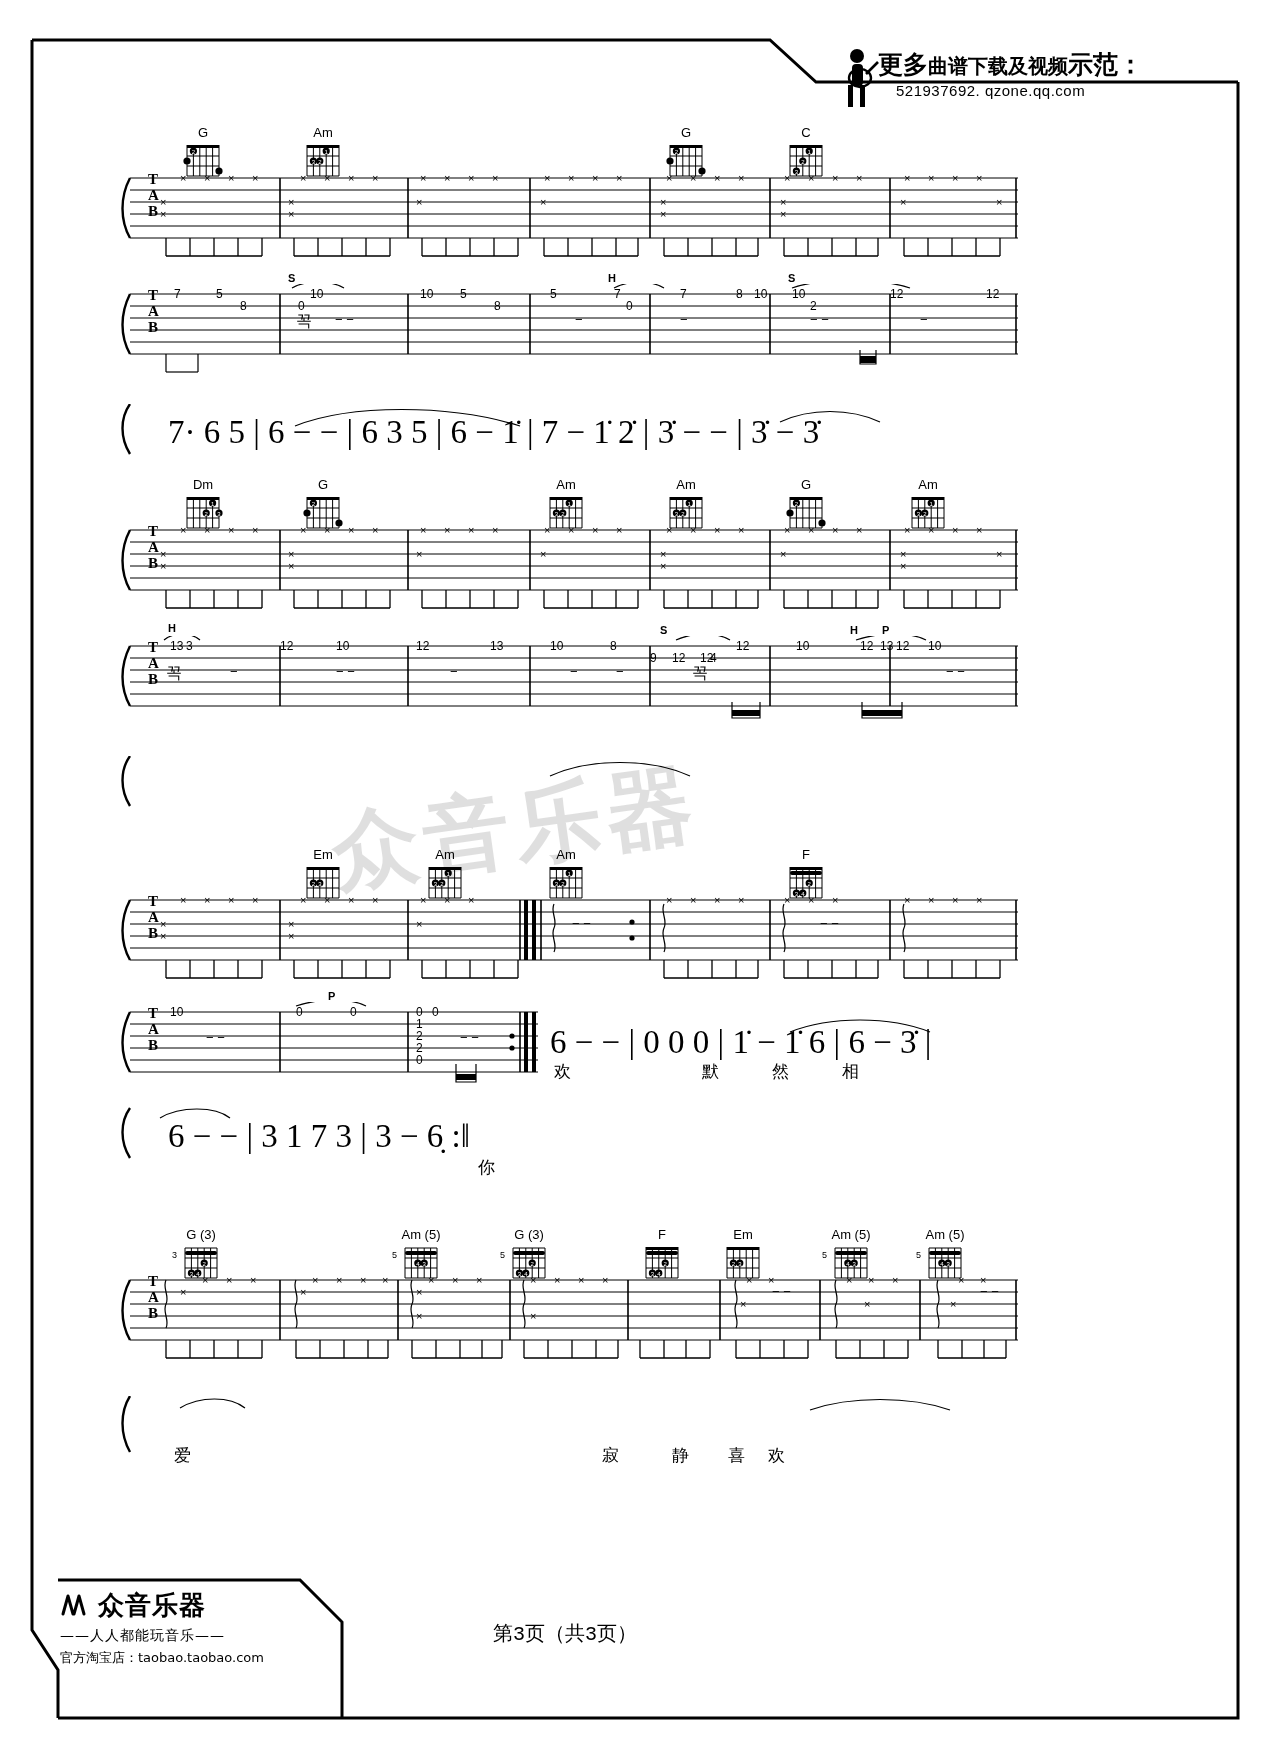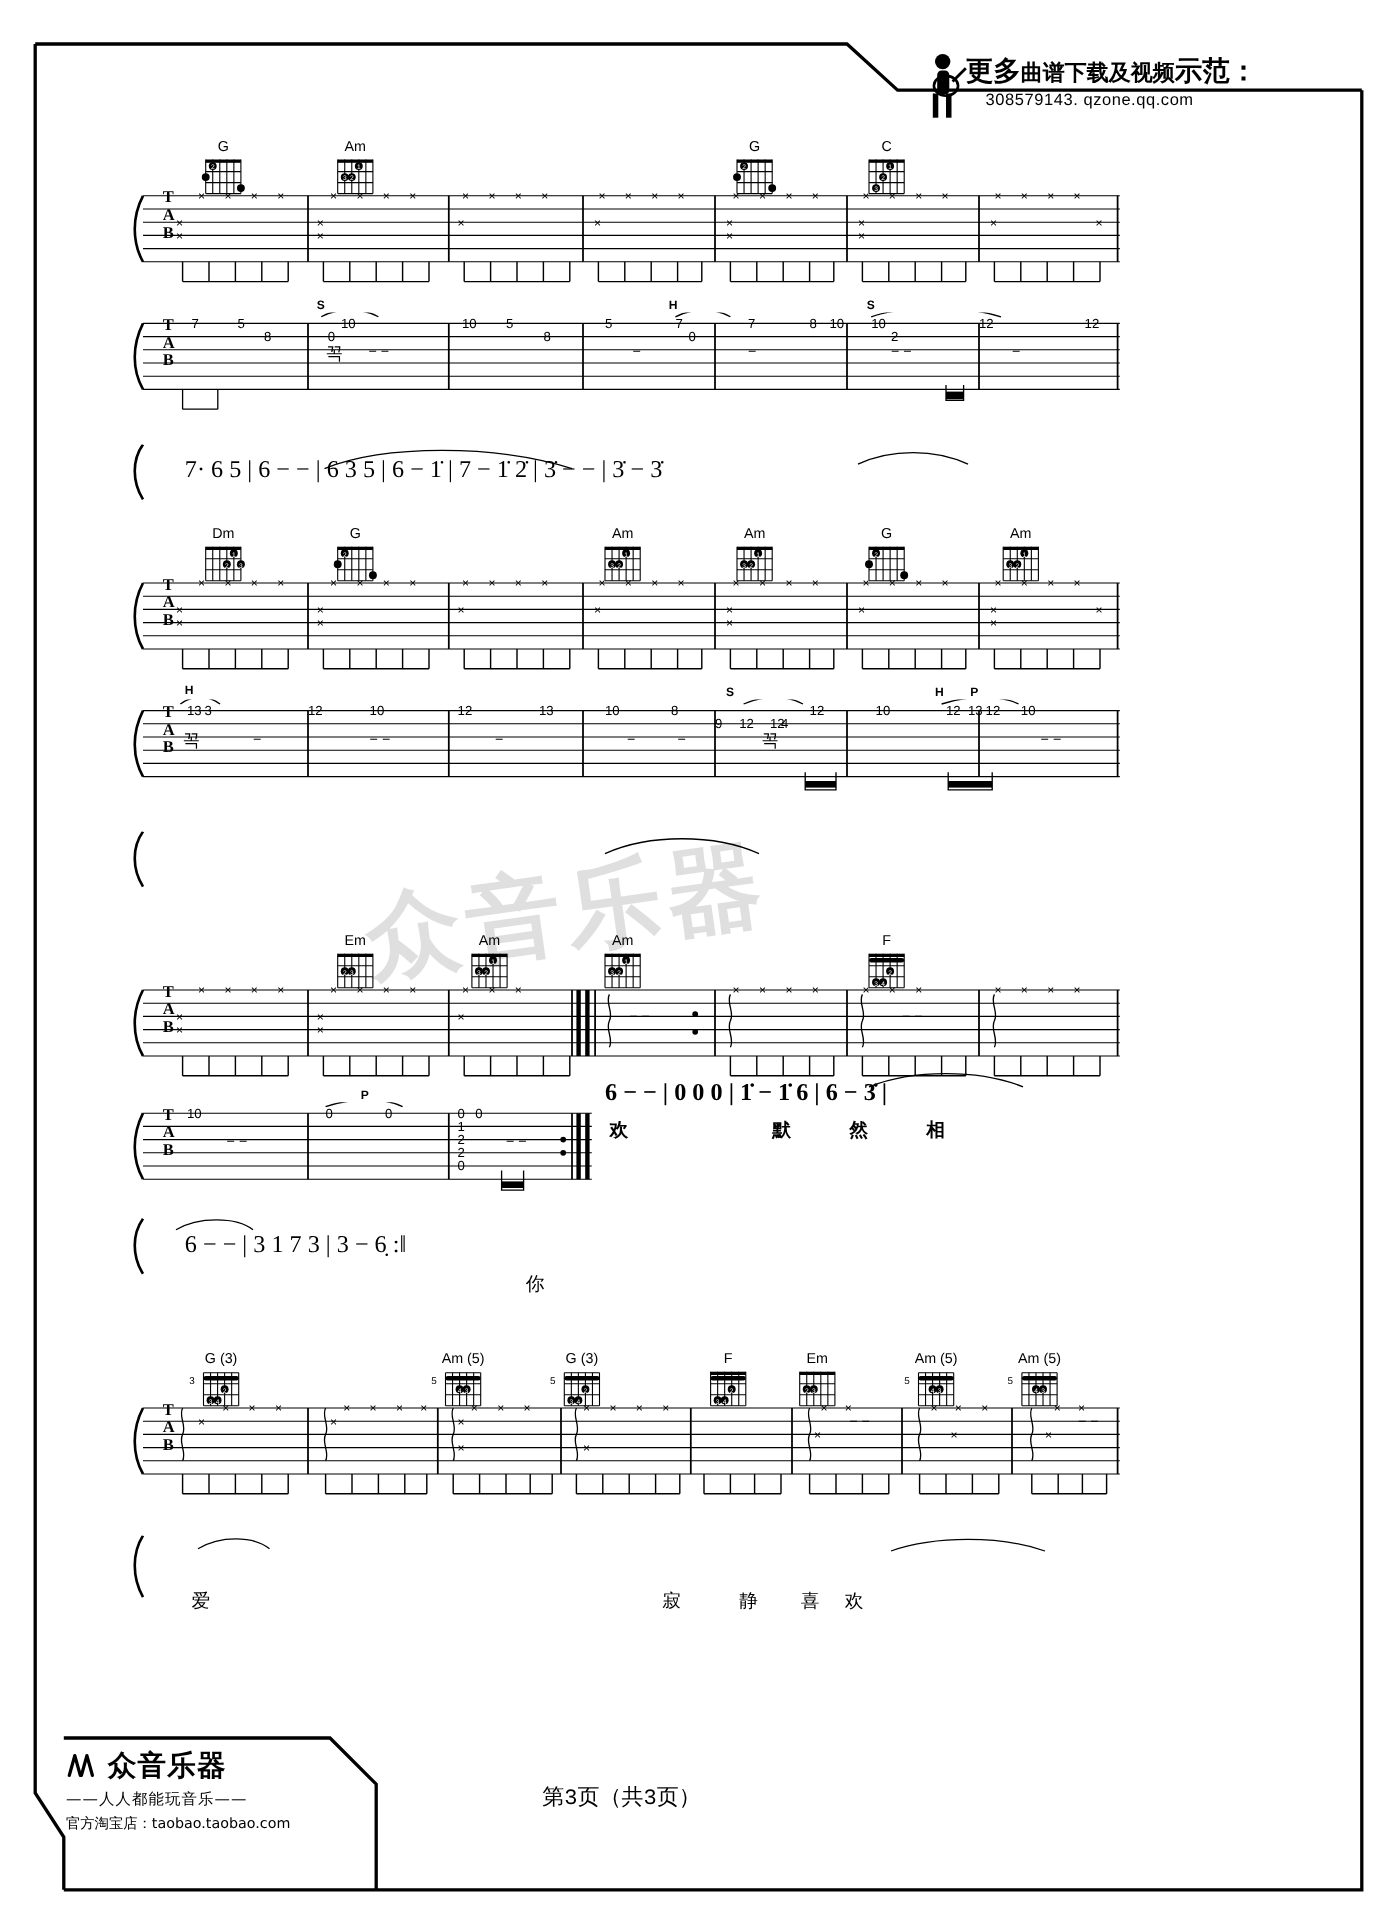--- a/index.html
+++ b/index.html
@@ -29,21 +29,21 @@
   .chord{position:absolute;width:46px;}
   .chord .cname{font-size:13px;font-family:"Liberation Sans",sans-serif;text-align:center;line-height:13px;margin-bottom:1px;white-space:nowrap;}
   .chord .grid{position:relative;width:40px;height:40px;margin:0 auto;}
   .chord .grid svg{position:absolute;left:0;top:0;}
   .chord .fretno{position:absolute;left:-9px;top:8px;font-size:9px;font-family:"Liberation Sans",sans-serif;}
 
   
   .staff{position:absolute;}
   .staff svg{position:absolute;left:0;top:0;}
   .lyric{position:absolute;font-size:17px;font-family:"DejaVu Sans",sans-serif;}
-  .nnote{position:absolute;font-size:22px;font-family:"Liberation Serif",serif;text-align:right;}
+  .nnote{position:absolute;font-size:33px;font-family:"Liberation Serif",serif;text-align:right;}
   .tech{position:absolute;font-size:11px;font-family:"Liberation Sans",sans-serif;font-weight:bold;}
 
   
   .footer-logo{position:absolute;left:60px;top:1588px;width:300px;}
   .footer-logo .brand{font-size:26px;font-weight:bold;font-family:"DejaVu Sans",sans-serif;letter-spacing:1px;}
   .footer-logo .slogan{font-size:14px;font-family:"DejaVu Sans",sans-serif;margin-top:4px;letter-spacing:1px;}
   .footer-logo .shop{font-size:13px;font-family:"DejaVu Sans",sans-serif;margin-top:4px;}
   .pagenum{position:absolute;left:493px;top:1620px;font-size:20px;font-family:Liberation Mono, monospace;}
 </style>
 </head>
@@ -66,21 +66,21 @@
       <circle cx="17" cy="10" r="7" fill="#000"></circle>
       <rect x="12" y="18" width="11" height="22" rx="4" fill="#000"></rect>
       <rect x="8" y="39" width="5" height="22" fill="#000"></rect>
       <rect x="20" y="39" width="5" height="22" fill="#000"></rect>
       <ellipse cx="20" cy="32" rx="11" ry="9" fill="none" stroke="#000" stroke-width="2.4"></ellipse>
       <line x1="26" y1="28" x2="38" y2="16" stroke="#000" stroke-width="2.6"></line>
     </svg>
     <div class="line1">
       <span class="big">更多</span><span>曲谱下载及视频</span><span class="big">示范：</span>
     </div>
-    <div class="line2">308579143. qzone.qq.com</div>
+    <div class="line2">521937692. qzone.qq.com</div>
   </div>
 
   <div class="watermark">众音乐器</div>
 
   <div class="system">
 
     <div class="chord" style="left:180px;top:126px;">
       <div class="cname">G</div>
       <div class="grid">
           <svg width="40" height="40" viewBox="0 0 40 40">
@@ -872,21 +872,21 @@
           <path d="M176 4 C200 -4, 230 -4, 246 4"></path>
         </g>
         <g stroke="#000" stroke-width="1.2" fill="none">
           <path d="M336 62 L336 80 L356 80 L356 62"></path>
         </g>
         <rect x="336" y="72" width="20" height="6" fill="#000"></rect>
       </svg>
       <div class="tech" style="left:208px;top:-12px;">P</div>
     </div>
 
-    <div class="staff" style="left:540px;top:972px;width:480px;height:70px;font-weight:bold;">
+    <div class="staff" style="left:540px;top:1016px;width:480px;height:70px;">
       <svg width="480" height="70" viewBox="0 0 480 70">
         <g fill="none" stroke="#000" stroke-width="1.2">
           <path d="M250 16 C290 0, 350 0, 390 16"></path>
         </g>
       </svg>
       <div class="nnote" style="left:10px;top:8px;">6 − − | 0 0 0 | 1̇ − 1̇ 6 | 6 − 3̇ |</div>
       <div class="lyric" style="left:14px;top:44px;">欢</div>
       <div class="lyric" style="left:162px;top:44px;">默</div>
       <div class="lyric" style="left:232px;top:44px;">然</div>
       <div class="lyric" style="left:302px;top:44px;">相</div>

